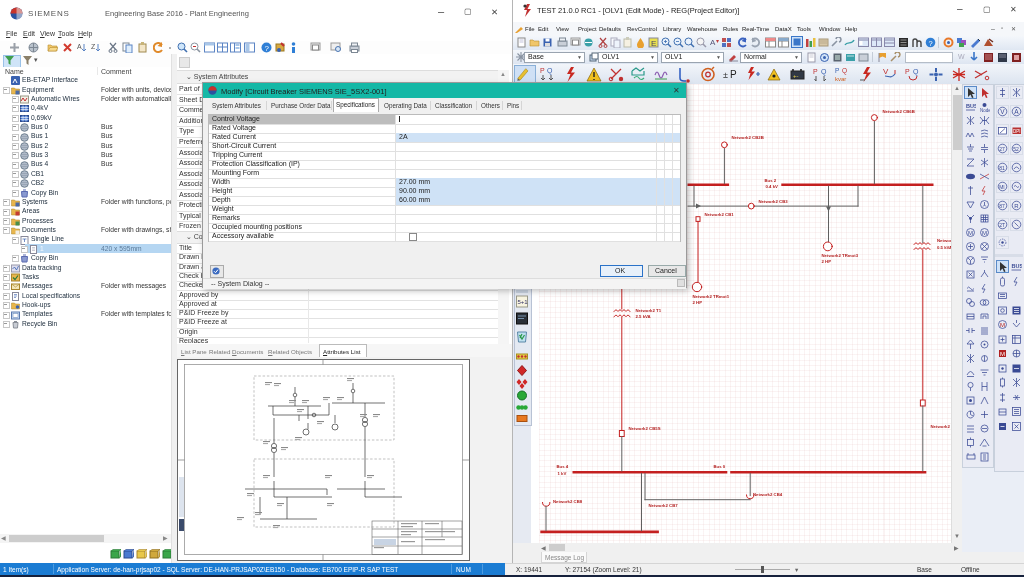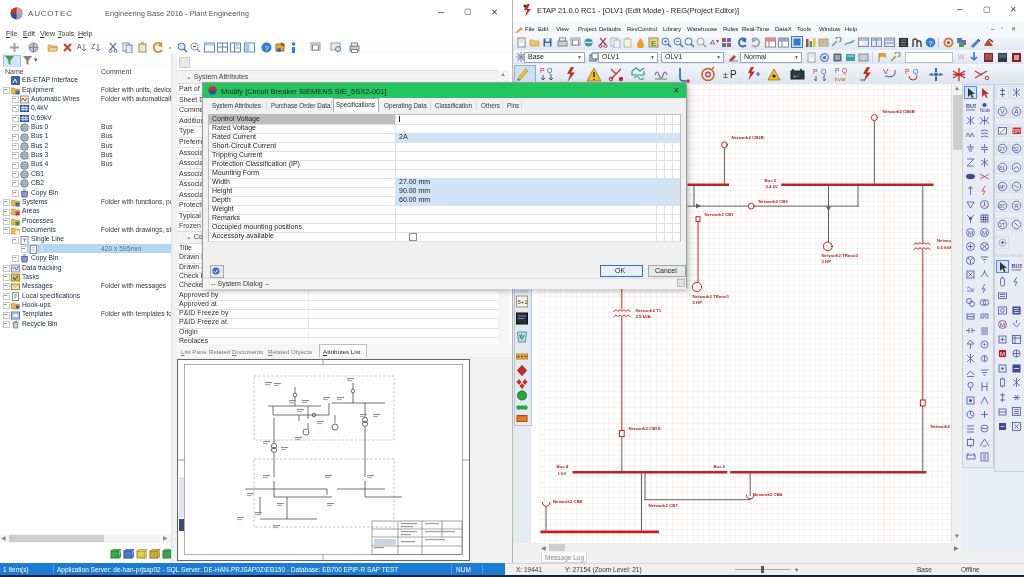--- a/index.html
+++ b/index.html
@@ -16,21 +16,21 @@
 <body>
 
 <div class="abs" id="leftwin" style="left:0;top:0;width:512px;height:563px;background:#fff;">
 
   <div class="abs" style="left:0;top:0;width:512px;height:27px;background:#fff;">
     <svg class="abs" style="left:10px;top:7px" width="13" height="13" viewBox="0 0 13 13">
       <circle cx="6.5" cy="6.5" r="6" fill="#2a52a0"></circle>
       <path d="M0.5 6.5 A6 6 0 0 1 12.5 6.5 Z" fill="#c8332a"></path>
       <path d="M6.5 0.5 A6 6 0 0 1 6.5 12.5" fill="#e8e8e8" opacity="0.55"></path>
     </svg>
-    <span class="abs" style="left:28px;top:9px;font-size:8px;letter-spacing:0.8px;color:#555;">AUCOTEC</span>
+    <span class="abs" style="left:28px;top:9px;font-size:8px;letter-spacing:0.8px;color:#555;">SIEMENS</span>
     <span class="abs" style="left:105px;top:9px;font-size:7.5px;color:#555;">Engineering Base 2016 - Plant Engineering</span>
     <span class="abs" style="left:438px;top:5px;font-size:11px;color:#444;">–</span>
     <span class="abs" style="left:464px;top:7px;font-size:8px;color:#444;">▢</span>
     <span class="abs" style="left:491px;top:7px;font-size:8.5px;color:#444;">✕</span>
   </div>
 
   <div class="abs" style="left:0;top:27px;width:512px;height:14px;background:#fff;">
     <span class="abs t7" style="left:6px;top:3px;"><u>F</u>ile</span>
     <span class="abs t7" style="left:23px;top:3px;"><u>E</u>dit</span>
     <span class="abs t7" style="left:40px;top:3px;"><u>V</u>iew</span>
@@ -569,21 +569,21 @@
   </div>
 </div>
 
 <div class="abs" id="etap" style="left:512px;top:0;width:512px;height:563px;background:#f0f0f0;border-left:1px solid #b5b5b5;box-sizing:border-box;">
 
   <div class="abs" style="left:0;top:0;width:512px;height:22px;background:#fff;">
     <svg class="abs" style="left:9px;top:4px" width="10" height="13" viewBox="0 0 10 13">
         <path d="M5 0 L2 6 H5 L3 13 L9 5 H5.5 L8 0 Z" fill="#c03030"></path>
         <circle cx="3" cy="2" r="1.6" fill="#333"></circle>
       </svg>
-    <span class="abs" style="left:24px;top:6px;font-size:7.5px;color:#222;">ETAP 21.0.0 RC1 - [OLV1 (Edit Mode) - REG(Project Editor)]</span>
+    <span class="abs" style="left:24px;top:6px;font-size:7.5px;color:#222;">TEST 21.0.0 RC1 - [OLV1 (Edit Mode) - REG(Project Editor)]</span>
     <span class="abs" style="left:444px;top:3px;font-size:10px;color:#444;">–</span>
     <span class="abs" style="left:470px;top:5px;font-size:8px;color:#444;">▢</span>
     <span class="abs" style="left:497px;top:5px;font-size:8px;color:#444;">✕</span>
   </div>
 
   <div class="abs" id="emenu" style="left:0;top:22px;width:512px;height:14px;background:#f5f7fa;border-bottom:1px solid #e2e2e2;">
 <span class="abs" style="left:12px;top:3.5px;font-size:6px;color:#222;">File</span>
 <span class="abs" style="left:25px;top:3.5px;font-size:6px;color:#222;">Edit</span>
 <span class="abs" style="left:43px;top:3.5px;font-size:6px;color:#222;">View</span>
 <span class="abs" style="left:65px;top:3.5px;font-size:6px;color:#222;">Project</span>
@@ -1401,21 +1401,21 @@
       </svg>
 </div>
 
   <div class="abs" style="left:0;top:552px;width:512px;height:11px;background:#f0f0f0;">
     <div class="abs" style="left:28px;top:0px;width:46px;height:11px;background:#fafafa;border:1px solid #d5d5d5;border-top:none;box-sizing:border-box;"></div>
     <span class="abs" style="left:32px;top:1.5px;font-size:6.5px;color:#888;">Message Log</span>
   </div>
 </div>
 
 <div class="abs" id="dialog" style="left:202px;top:82px;width:485px;height:206px;background:#f0f0f0;border:1px solid #9a9a9a;box-sizing:border-box;box-shadow:2px 3px 6px rgba(0,0,0,0.25);">
-<div class="abs" style="left:0;top:0;width:483px;height:15px;background:#22c55e;">
+<div class="abs" style="left:0;top:0;width:483px;height:15px;background:#14b8a6;">
 <svg class="abs" style="left:5px;top:3px" width="9" height="9" viewBox="0 0 13 13">
         <circle cx="6.5" cy="6.5" r="6" fill="#2a52a0"></circle>
         <path d="M0.5 6.5 A6 6 0 0 1 12.5 6.5 Z" fill="#c8332a"></path>
       </svg>
 <span class="abs" style="left:18px;top:3.5px;font-size:7.5px;color:#222;">Modify [Circuit Breaker SIEMENS SIE_5SX2-001]</span>
 <span class="abs" style="left:470px;top:3px;font-size:8px;color:#333;">✕</span>
 </div>
 <div class="abs" style="left:0;top:15px;width:483px;height:14px;background:#f0f0f0;"></div>
 <div class="abs" style="left:63px;top:18px;width:1px;height:9px;background:#d5d5d5;"></div>
 <span class="abs" style="left:9px;top:18.5px;font-size:6.3px;color:#333;">System Attributes</span>

